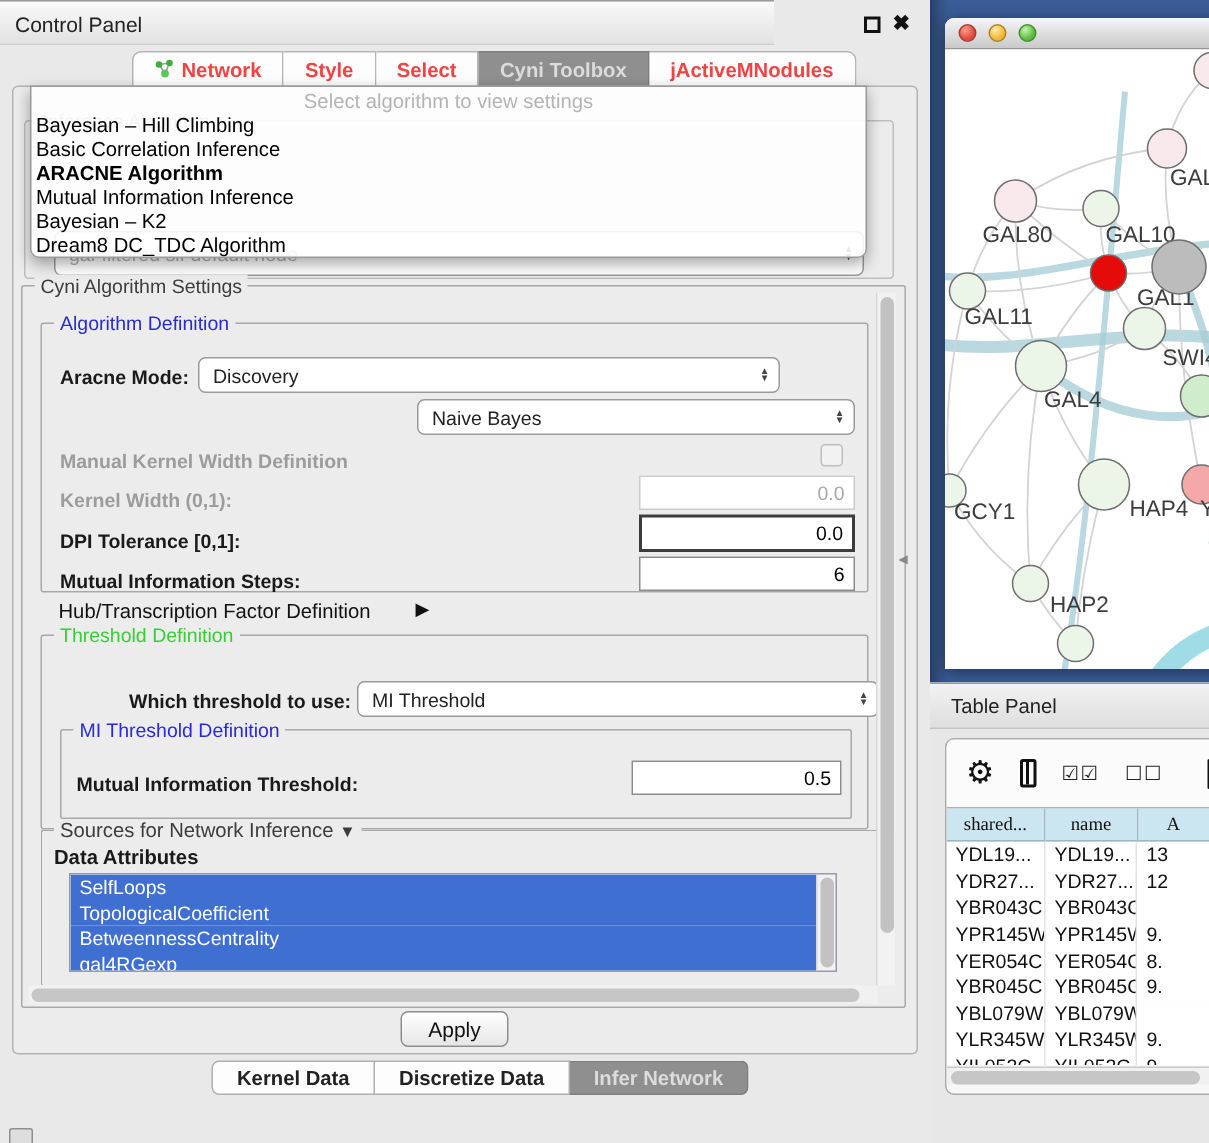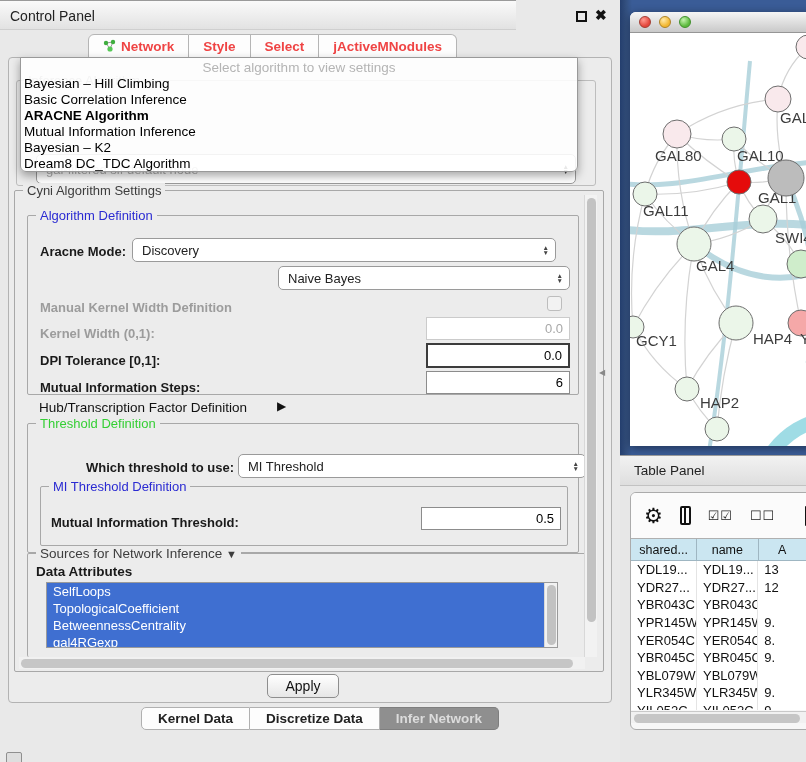--- a/index.html
+++ b/index.html
@@ -134,21 +134,21 @@
   #split-icon::after { content:""; position:absolute; left:50%; top:0; bottom:0;
     width:2.5px; margin-left:-1.25px; background:#111; }
   .cb-pair { font-size:13px; letter-spacing:1px; color:#222; }
   #doc-icon { width:15px; height:20px; border:2px solid #111; border-radius:1px;
     margin-left:13px; }
   #tp-table { position:relative; width:176px; height:172px; overflow:hidden;
     border-top:1px solid #b0b0b0; }
   .th-row { display:flex; height:22px; }
   .th { background:#cbe6f1; border-right:1px solid #9fb6c2; border-bottom:1px solid #9fb6c2;
     font-size:12.5px; color:#111; display:flex; align-items:center; justify-content:center;
-    overflow:hidden; white-space:nowrap; }
+    overflow:hidden; white-space:nowrap;font-family:Liberation Serif, serif; }
   .td-row { display:flex; height:17.6px; background:#fff; }
   .td { font-size:13px; color:#111; padding-left:6px; display:flex; align-items:center;
     border-right:1px solid #e4e4e4; overflow:hidden; white-space:nowrap; }
   .c1 { width:82px; } .c2 { width:76px; } .c3 { width:60px; }
 </style>
 </head>
 <body>
 
 <div id="control-panel" class="abs">
   <div id="cp-titlebar" class="abs">
@@ -168,20 +168,23 @@
             <circle cx="7" cy="10" r="2.6" fill="#57c957"></circle>
           </svg></span>
         <span>Network</span>
       </div>
       <div class="top-tab">
         <span>Style</span>
       </div>
       <div class="top-tab">
         <span>Select</span>
       </div>
+      <div class="top-tab active">
+        <span>Cyni Toolbox</span>
+      </div>
       <div class="top-tab">
         <span>jActiveMNodules</span>
       </div>
     </div>
 
   <div id="content-frame" class="abs"></div>
 
   <div id="ghost-group" class="abs"></div>
   <div id="ghost-title" class="abs">Inference Algorithm</div>
   <div id="ghost-combo" class="combo">
@@ -201,21 +204,21 @@
       </div>
   </div>
 
   <div class="group" id="cyni-group" style="left:14px; top:190px; width:590px; height:482px;">
     <span class="group-label lbl-gray">Cyni Algorithm Settings</span>
 
     <div class="group" style="left:12px; top:24px; width:552px; height:180px;">
       <span class="group-label lbl-blue">Algorithm Definition</span>
 
       <span class="field-label" style="left:12px; top:28px;">Aracne Mode:</span>
-      <div class="combo" style="left:104px; top:22px; width:424px; height:24px;">
+      <div class="combo" style="left:104px; top:22px; width:388px; height:24px;">
         <span>Discovery</span>
         <span class="arrows">▲<br>▼</span>
       </div>
 
       <div class="combo" style="left:250px; top:50px; width:292px; height:24px;">
         <span>Naive Bayes</span>
         <span class="arrows">▲<br>▼</span>
       </div>
 
       <span class="field-label disabled-label" style="left:12px; top:84px;">Manual Kernel Width Definition</span>

